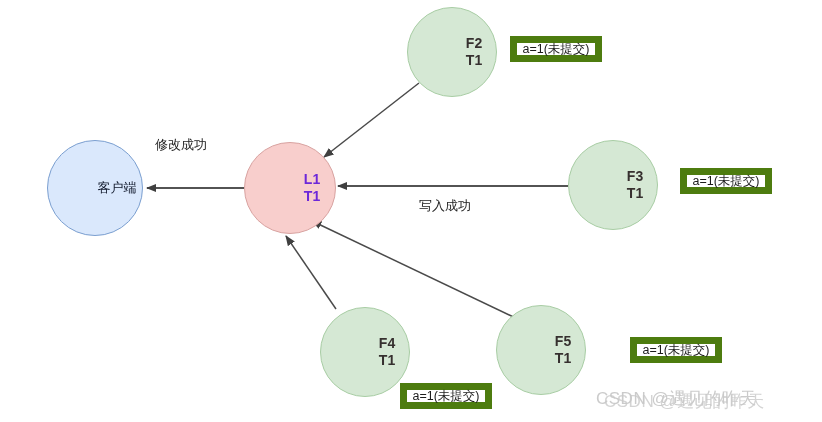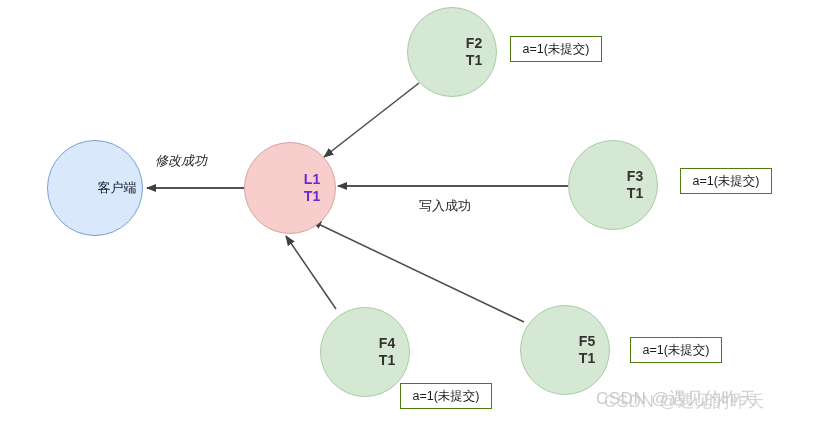--- a/index.html
+++ b/index.html
@@ -57,21 +57,21 @@
     background: #d5e8d4;
     border: 1px solid #a8cda4;
     color: #36302f;
     font-size: 14px;
     font-weight: 600;
   }
   .tag-box {
     position: absolute;
     box-sizing: border-box;
     background: #ffffff;
-    border: 1px solid #4d7c0f;
+    border: 7px solid #4d7c0f;
     color: #1c1c1c;
     font-size: 12.5px;
     display: flex;
     align-items: center;
     justify-content: center;
     white-space: nowrap;
   }
   .edge-label {
     position: absolute;
     color: #222222;
@@ -131,26 +131,26 @@
   <div class="node node-follower" style="left:568px; top:140px; width:90px; height:90px;">
     <span class="node-line">F3</span>
     <span class="node-line">T1</span>
   </div>
 
   <div class="node node-follower" style="left:320px; top:307px; width:90px; height:90px;align-items:center;">
     <span class="node-line">F4</span>
     <span class="node-line">T1</span>
   </div>
 
-  <div class="node node-follower" style="left:520px; top:305px; width:90px; height:90px;">
+  <div class="node node-follower" style="left:496px; top:305px; width:90px; height:90px;">
     <span class="node-line">F5</span>
     <span class="node-line">T1</span>
   </div>
 
-  <div class="edge-label" style="left:155px; top:152px;font-style:italic;">修改成功</div>
+  <div class="edge-label" style="left:155px; top:136px;">修改成功</div>
 
   <div class="edge-label" style="left:419px; top:197px;">写入成功</div>
 
 
   <div class="tag-box" style="left:510px; top:36px; width:92px; height:26px;">
     <span>a=1(未提交)</span>
   </div>
 
   <div class="tag-box" style="left:680px; top:168px; width:92px; height:26px;">
     <span>a=1(未提交)</span>

